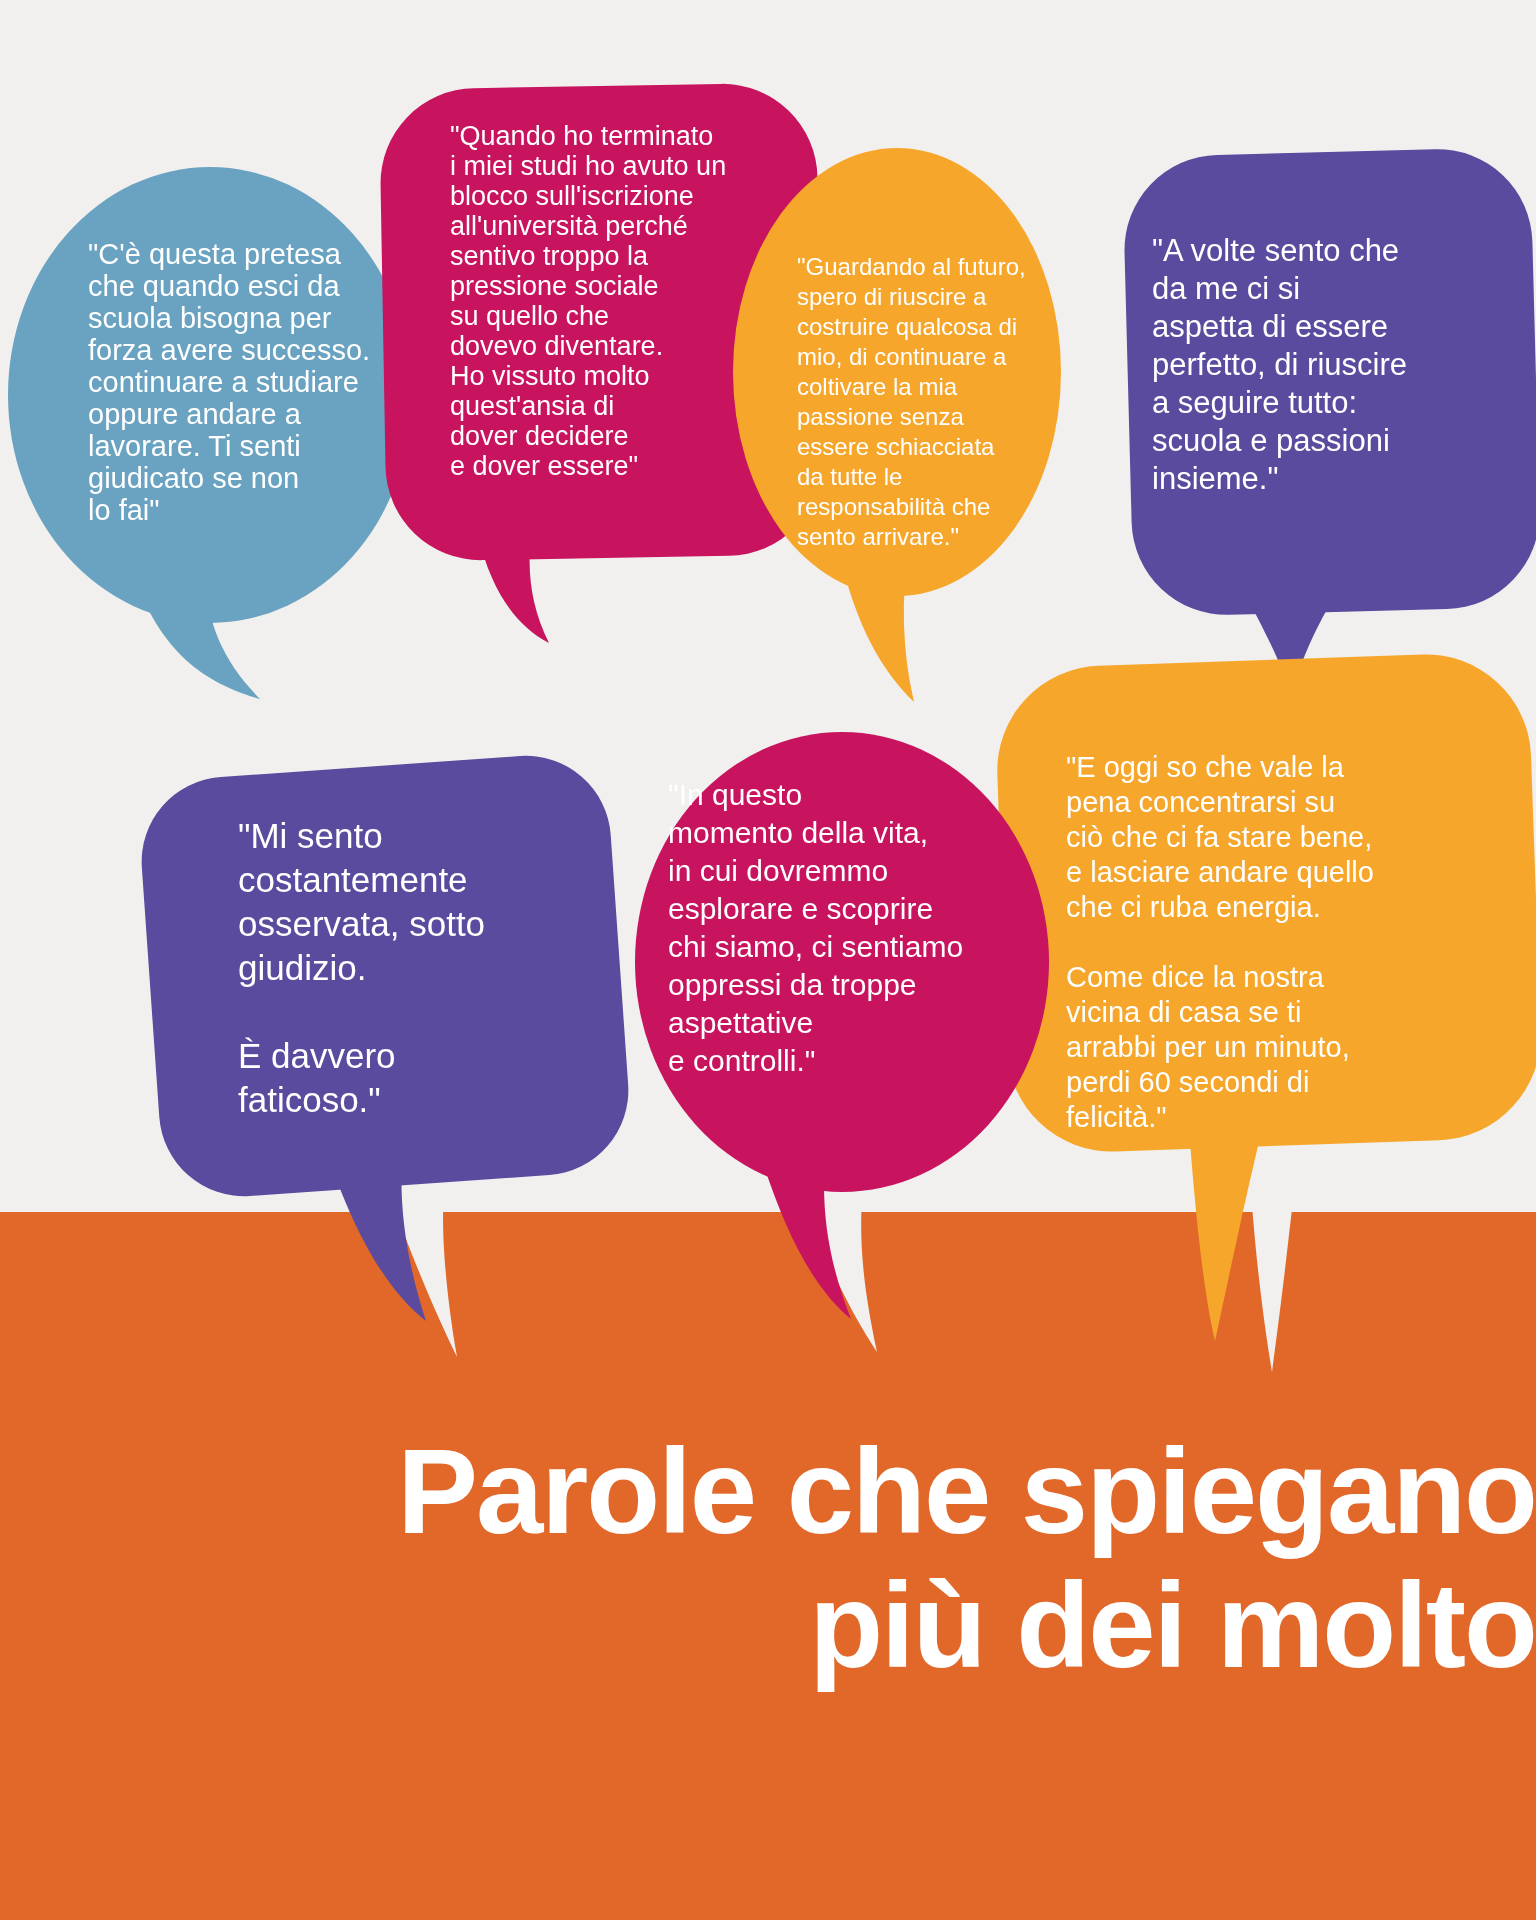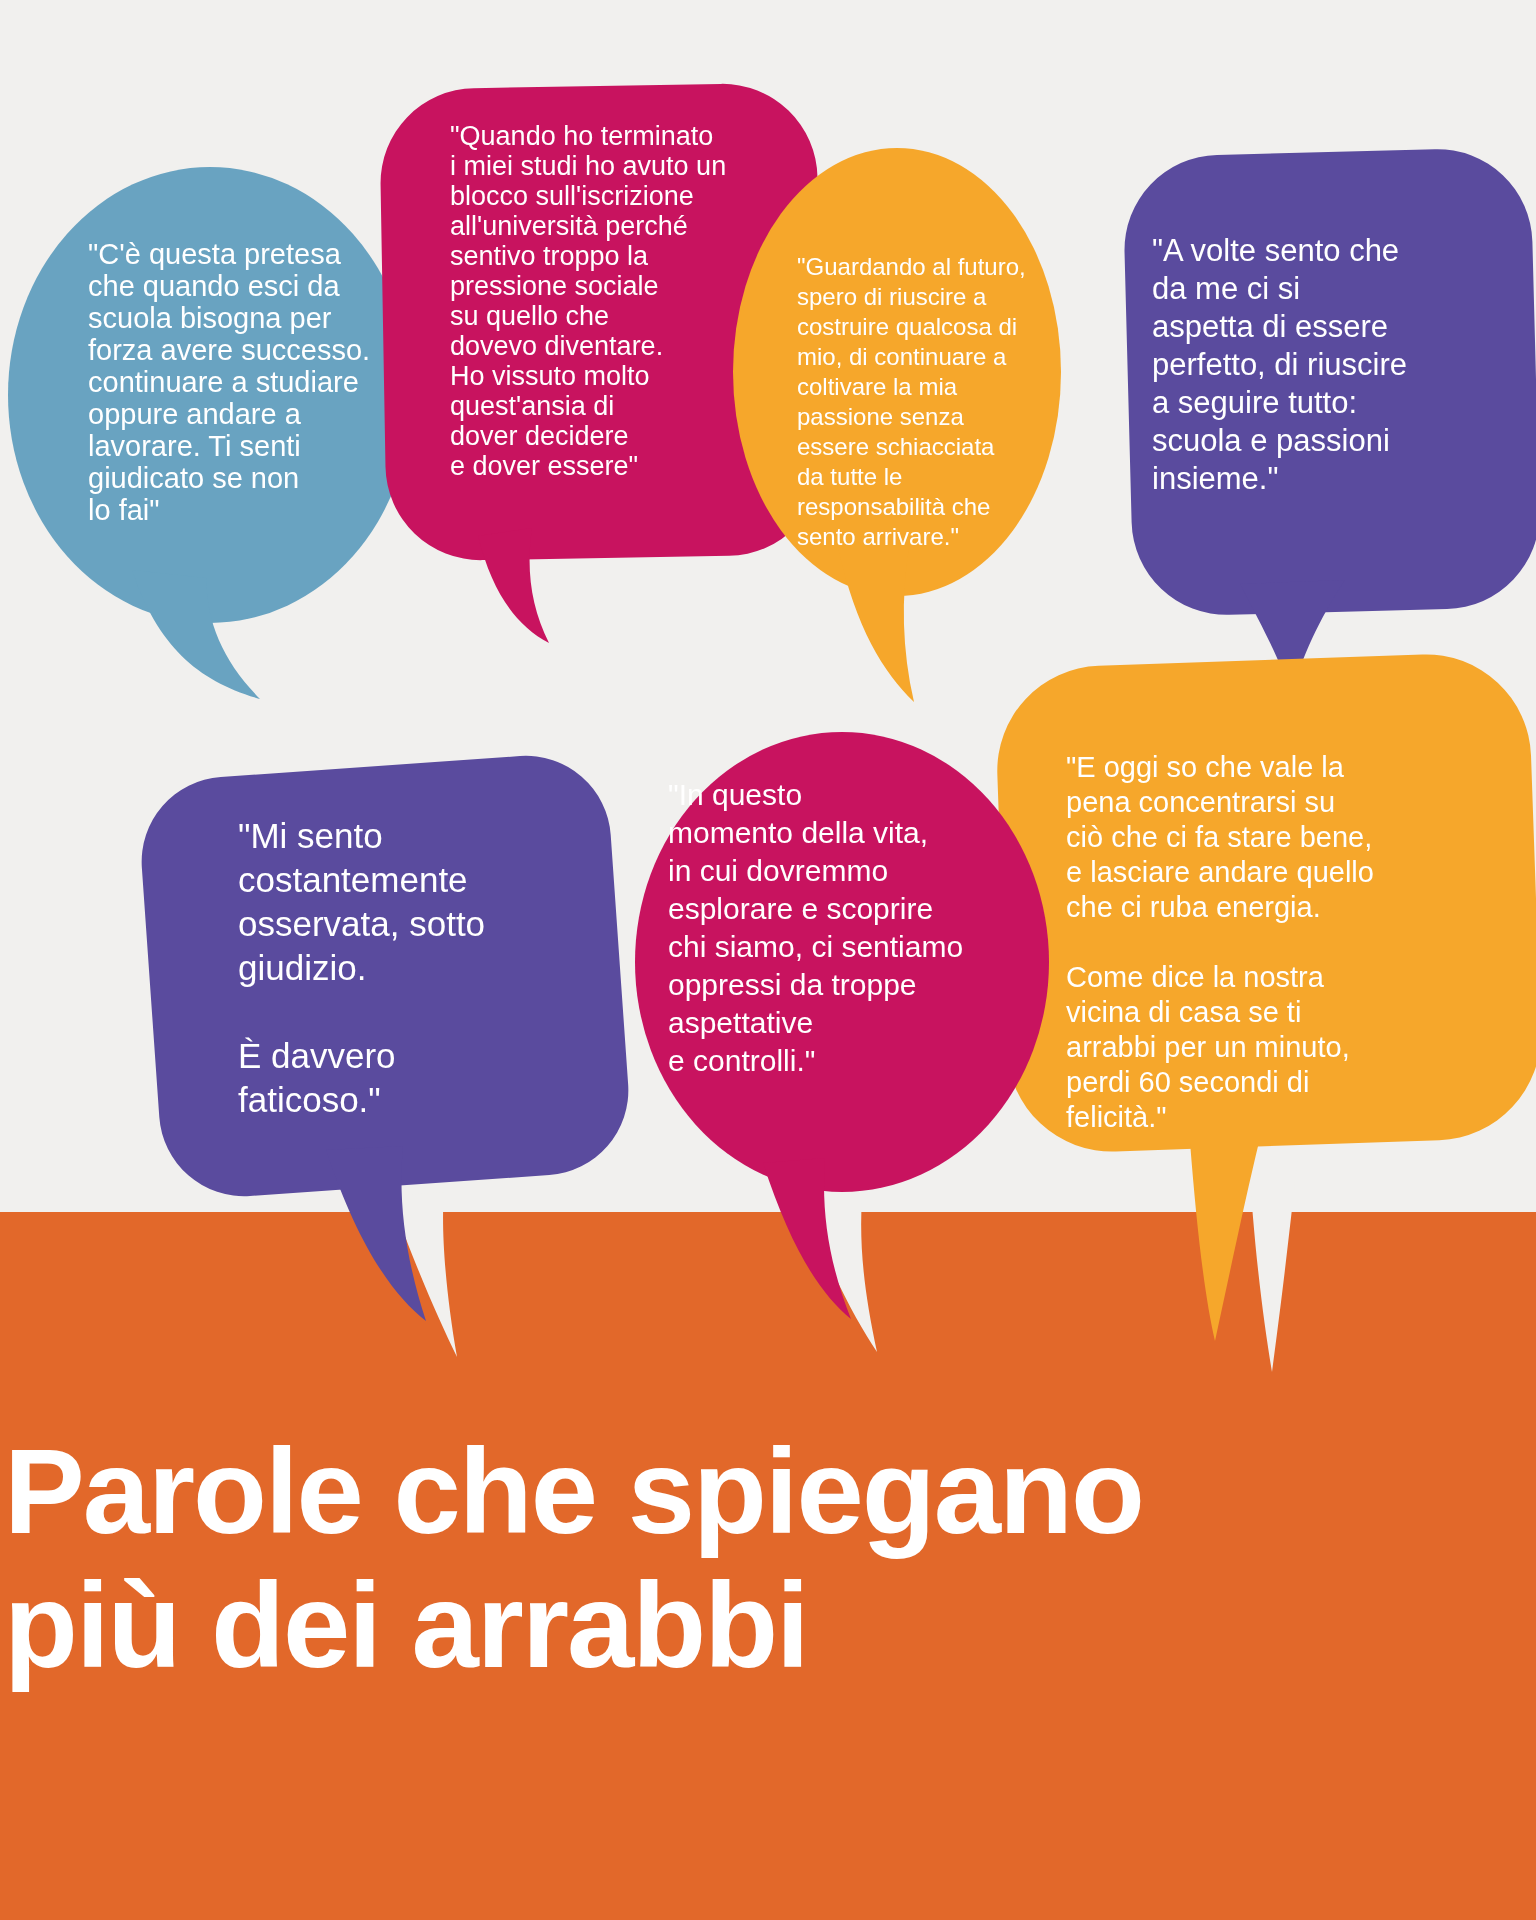--- a/index.html
+++ b/index.html
@@ -25,23 +25,23 @@
   }
   .t-blue {left:88px;  top:238px; font-size:29px; line-height:32px; width:330px;}
   .t-mtq  {left:450px; top:121px; font-size:27px; line-height:30px; width:300px;}
   .t-oc   {left:797px; top:252px; font-size:24px; line-height:30px; width:265px;}
   .t-ptr  {left:1152px;top:232px; font-size:31px; line-height:38px; width:350px;}
   .t-pml  {left:238px; top:814px; font-size:35px; line-height:44px; width:380px;}
   .t-mc   {left:668px; top:776px; font-size:30px; line-height:38px; width:320px;}
   .t-omr  {left:1066px;top:750px; font-size:29px; line-height:35px; width:380px;}
   .title{
     position:absolute;
-    left:4px; right:0;
+    left:15px; right:0;
     top:1424px;
-    text-align:left;
+    text-align:right;
     color:#ffffff;
     font-weight:bold;
     font-size:121px;
     line-height:134px;
     letter-spacing:-2px;
   }
 </style>
 </head>
 <body>
 
@@ -157,16 +157,16 @@
 che ci ruba energia.
 
 Come dice la nostra
 vicina di casa se ti
 arrabbi per un minuto,
 perdi 60 secondi di
 felicità."</div>
 
   <div class="title">
     <div>Parole che spiegano</div>
-    <div>più dei arrabbi</div>
+    <div>più dei molto</div>
   </div>
 
 </div>
 
 </body></html>

